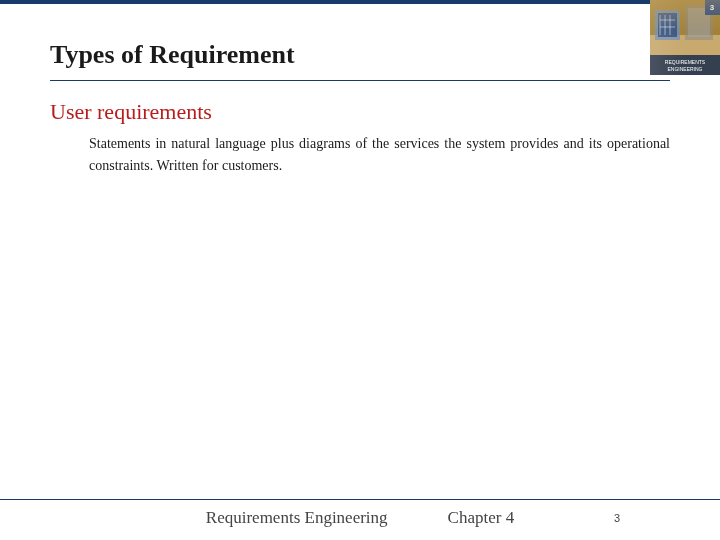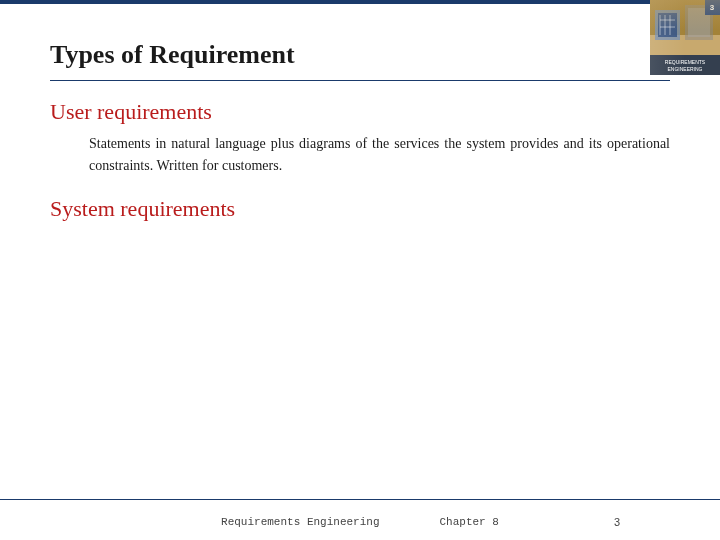--- a/index.html
+++ b/index.html
@@ -120,23 +120,23 @@
       bottom: 12px;
       left: 50px;
       right: 50px;
       display: flex;
       justify-content: center;
       align-items: center;
       gap: 60px;
     }
 
     .footer-text {
-      font-size: 11px;
+      font-size: 17px;
       color: #444;
-      font-family: Liberation Mono, monospace;
+      font-family: Liberation Serif, serif;
     }
 
     .footer-page {
       position: absolute;
       right: 50px;
       font-size: 11px;
       color: #444;
       font-family: Arial, sans-serif;
     }
   </style>
@@ -181,23 +181,22 @@
   <div class="title-divider"></div>
 
   <div>
     <div class="section-heading">User requirements</div>
     <div class="content-block">
       <p class="content-text">Statements in natural language plus diagrams of the services the system provides and its operational constraints. Written for customers.</p>
     </div>
   </div>
 
   <div>
-    <div class="section-heading">System requirements</div>
   </div>
 
   <div class="bottom-border"></div>
 
   <div class="footer">
     <span class="footer-text">Requirements Engineering</span>
-    <span class="footer-text">Chapter 8</span>
+    <span class="footer-text">Chapter 4</span>
     <span class="footer-page">3</span>
   </div>
 </div>
 
 </body></html>

